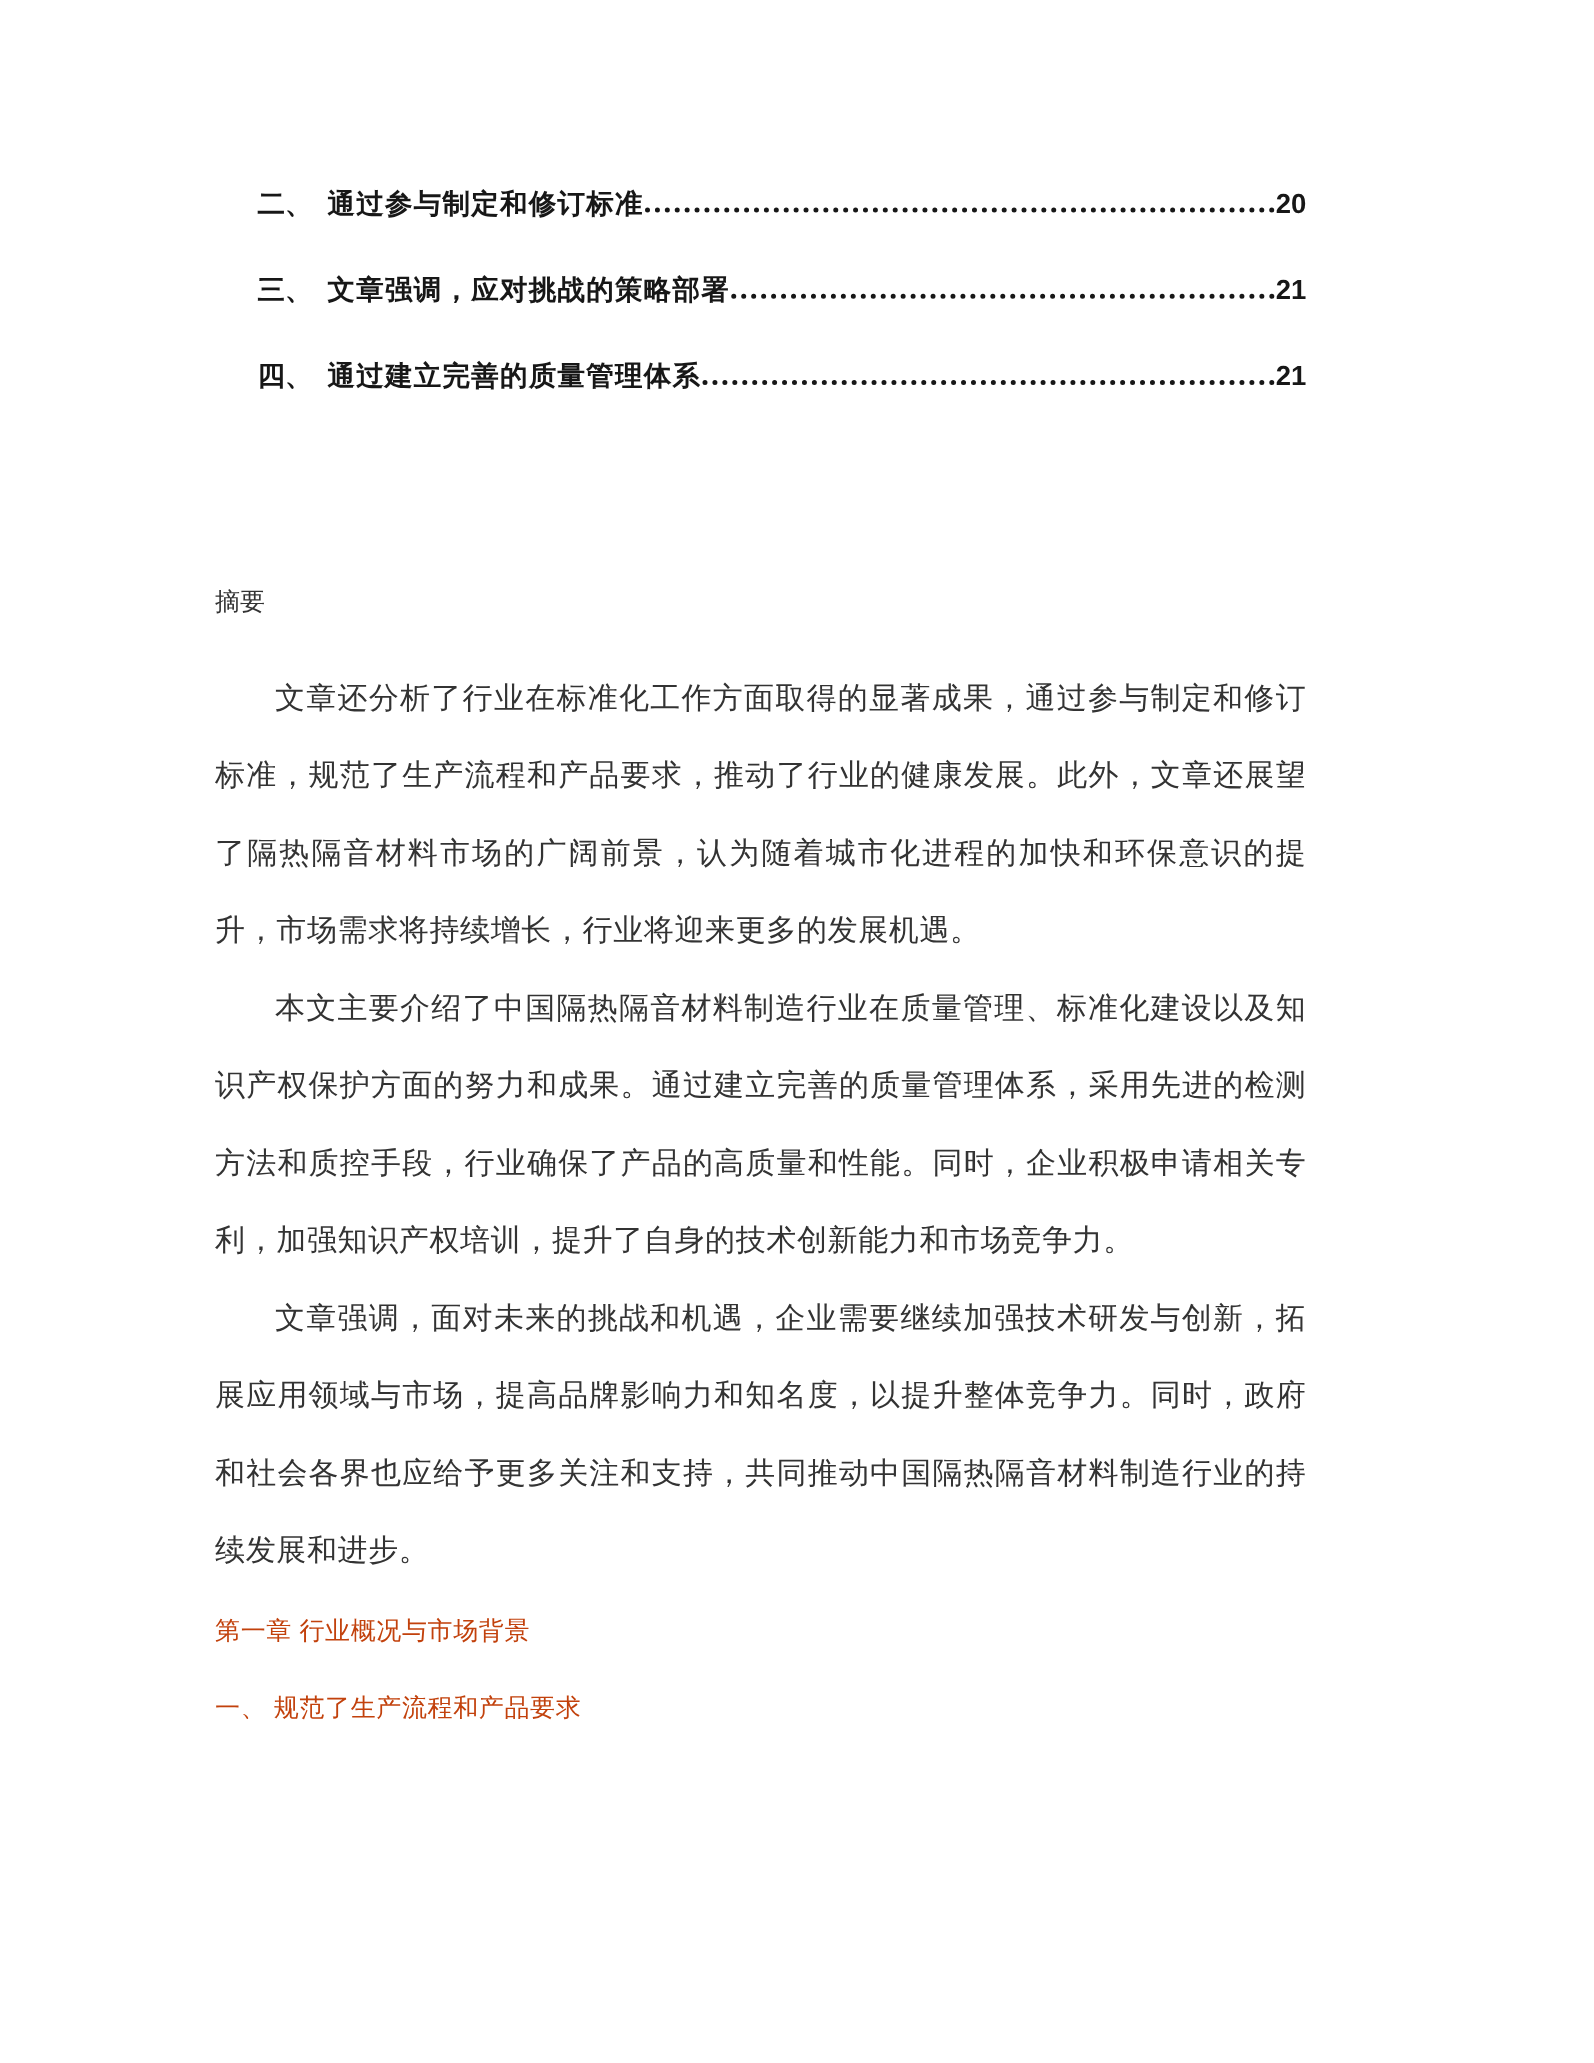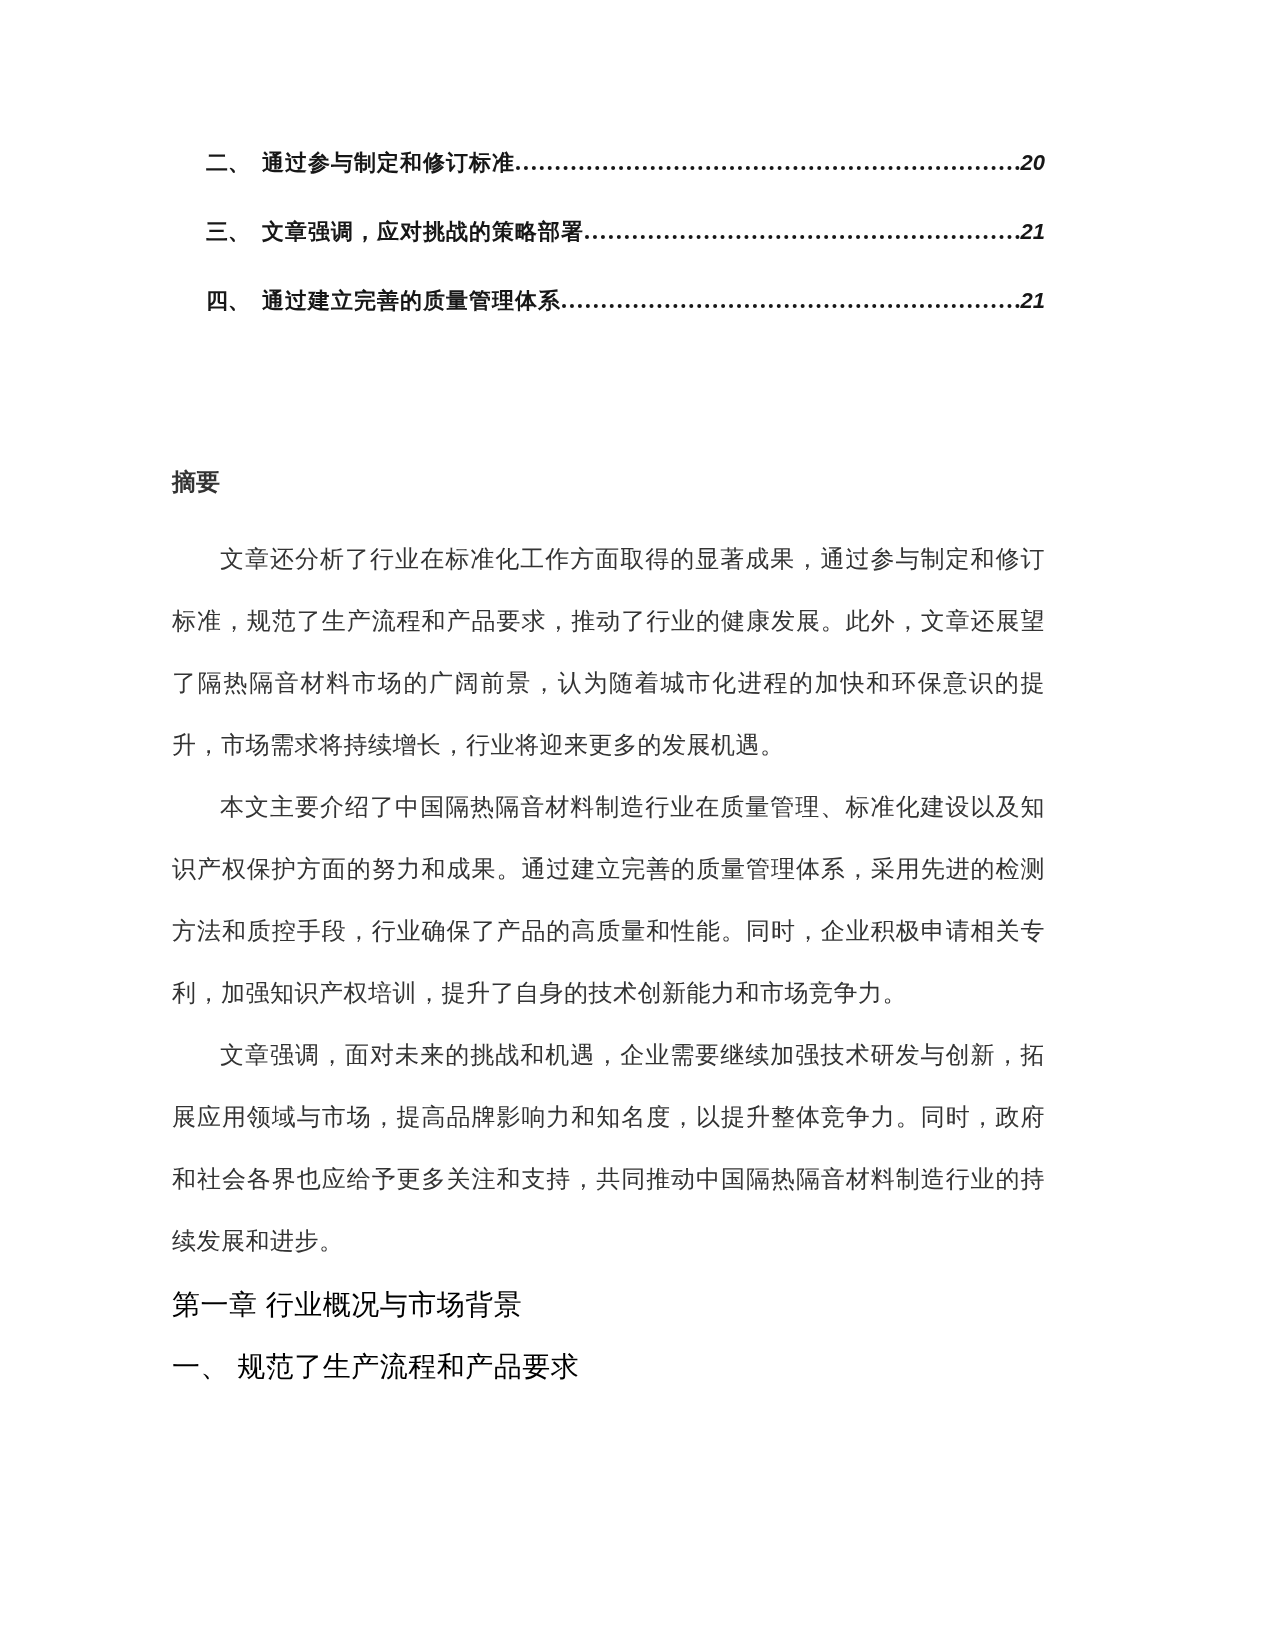--- a/index.html
+++ b/index.html
@@ -42,47 +42,46 @@
   .toc-dots {
     flex: 1 1 auto;
     min-width: 20px;
     height: 0;
     border-bottom: 4px dotted #171717;
     margin: 0 1px;
   }
   .toc-page {
     flex: 0 0 auto;
     letter-spacing: 0;
-    font-style: italic;
   }
   
   .abstract-heading {
-    font-size: 24px;
-    font-weight: 700;
+    font-size: 20px;
+    font-weight: 400;
     color: #333333;
     margin: 0 0 30px 0;
     line-height: 32px;
   }
   .body-para {
     font-size: 24px;
     line-height: 62px;
     color: #333333;
     margin: 0;
     text-align: justify;
     text-justify: inter-ideograph;
     text-indent: 2em;
     word-break: break-all;
     letter-spacing: 0.5px;
   }
   
   .chapter-heading,
   .section-heading {
-    font-size: 28px;
+    font-size: 20px;
     font-weight: 400;
-    color: #000000;
+    color: #c2410c;
     line-height: 62px;
     margin: 0;
     letter-spacing: 0.5px;
   }
   .chapter-heading { margin-top: 2px; }
 </style>
 </head>
 <body>
 
 <div class="page">

